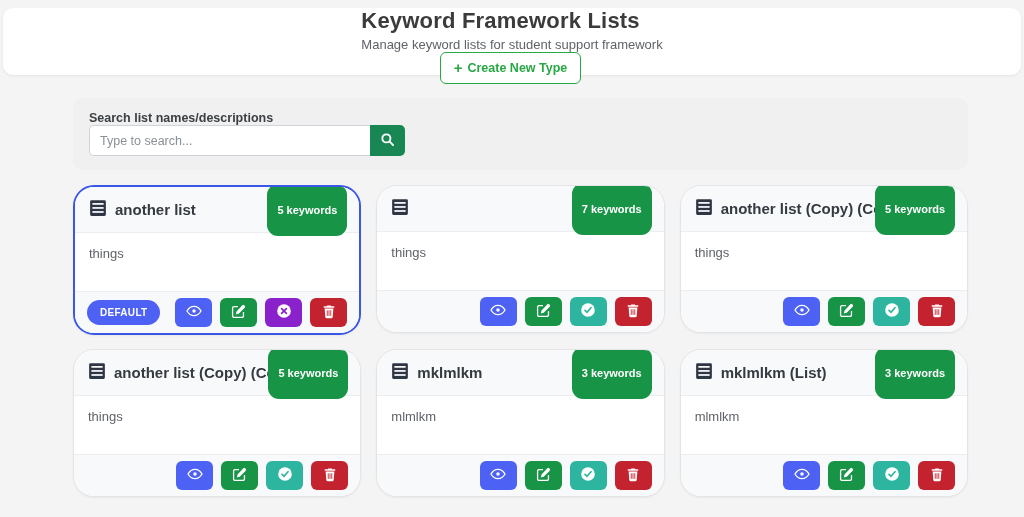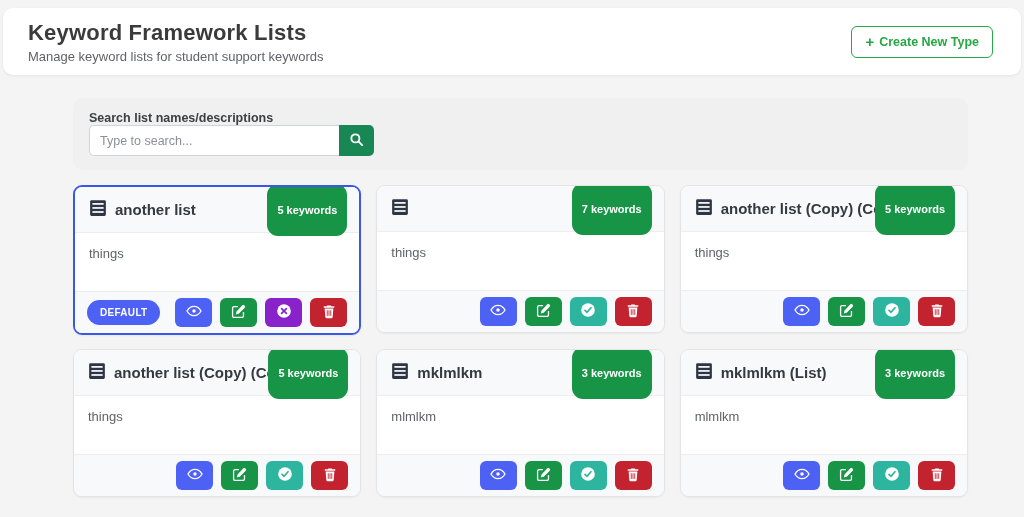--- a/index.html
+++ b/index.html
@@ -14,20 +14,21 @@
   .topbar {
     margin: 8px 3px 0;
     background: #ffffff;
     border-radius: 10px;
     box-shadow: 0 1px 3px rgba(0,0,0,.07);
     height: 67px;
     display: flex;
     align-items: center;
     justify-content: space-between;
     padding: 0 25px 0 25px;
+    flex-direction: column;
   }
   .topbar h1 { font-size: 22px; font-weight: 700; color: #3b3b3b; letter-spacing: .2px; }
   .topbar .subtitle { font-size: 13px; color: #5f6368; margin-top: 3px; }
   .btn-create {
     background: #ffffff;
     border: 1px solid #28a745;
     color: #28a745;
     font-size: 12.5px;
     font-weight: 600;
     border-radius: 6px;
@@ -51,21 +52,21 @@
     margin-bottom: 15px;
   }
   .search-panel label {
     display: block;
     font-size: 12.5px;
     font-weight: 700;
     color: #3c4043;
   }
   .search-group { display: flex; }
   .search-group input {
-    width: 250px;
+    width: 281px;
     height: 31px;
     border: 1px solid #ced4da;
     border-right: none;
     border-radius: 5px 0 0 5px;
     padding: 0 10px;
     font-size: 12.5px;
     color: #495057;
     font-family: "Liberation Sans", sans-serif;
     outline: none;
     background: #ffffff;
@@ -86,21 +87,21 @@
   
   .grid {
     display: grid;
     grid-template-columns: repeat(3, 1fr);
     gap: 14px 15px;
     align-items: start;
   }
   .card {
     background: #ffffff;
     border: 1px solid #e4e4e7;
-    border-radius: 9px;
+    border-radius: 21px;
     box-shadow: 0 1px 2px rgba(0,0,0,.05);
     overflow: hidden;
   }
   .card.selected { border: 2px solid #3a57e8; }
 
   .card-header {
     position: relative;
     background: #f8f9fa;
     border-bottom: 1px solid #ebedef;
     padding: 10px 14px;
@@ -174,21 +175,21 @@
   .act-unset  { background: #8a22cc; }
   .act-set    { background: #2eb5a0; }
   .act-delete { background: #c2232f; }
 </style>
 </head>
 <body>
 
 <header class="topbar">
   <div>
     <h1>Keyword Framework Lists</h1>
-    <div class="subtitle">Manage keyword lists for student support keywords</div>
+    <div class="subtitle">Manage keyword lists for student support framework</div>
   </div>
   <button class="btn-create">
     <span class="plus">+</span>
     <span>Create New Type</span>
   </button>
 </header>
 
 <div class="container">
 
   <div class="search-panel">

